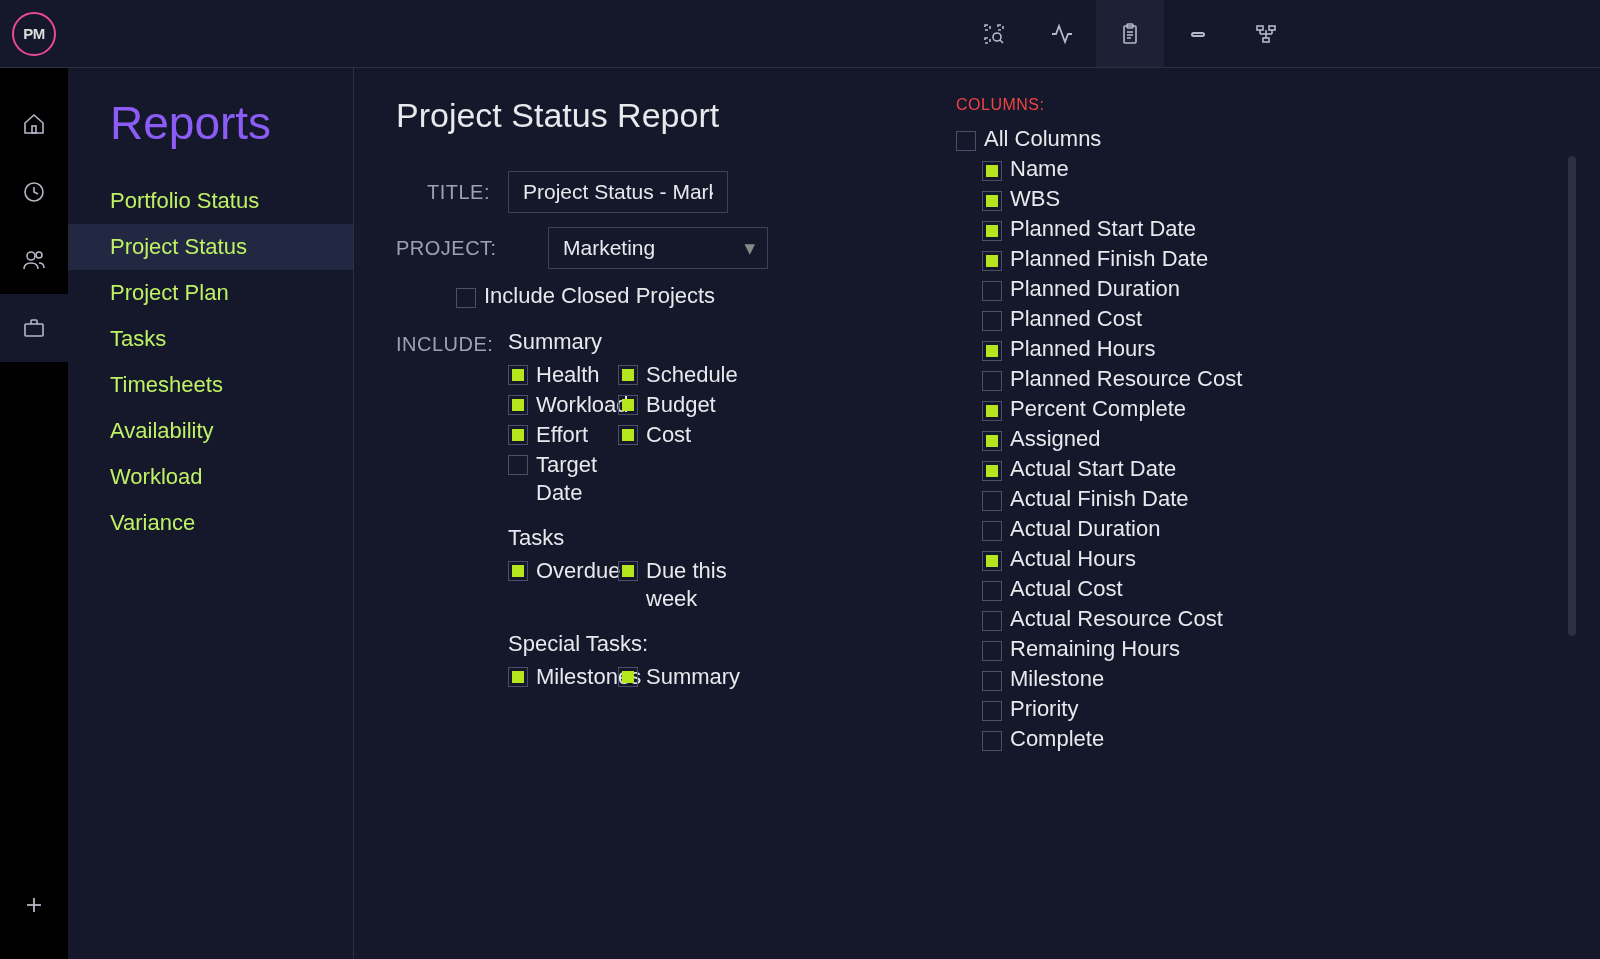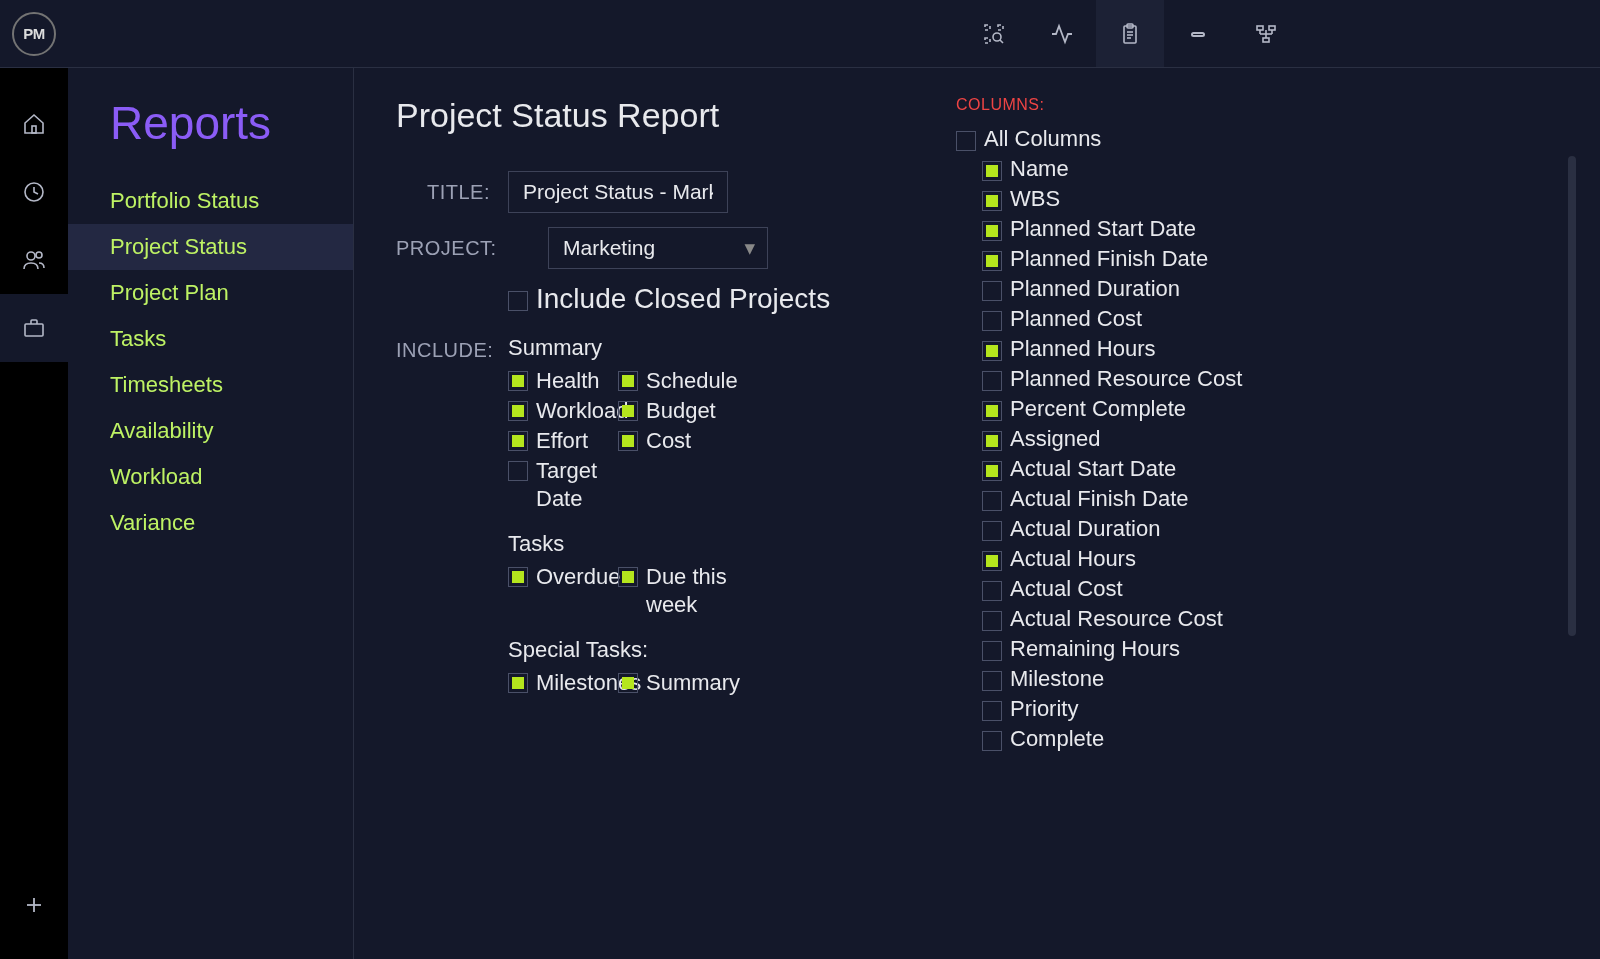--- a/index.html
+++ b/index.html
@@ -18,21 +18,21 @@
 .topbar {
   height: 68px;
   background: #14182a;
   border-bottom: 1px solid #2a2f42;
   display: flex;
   align-items: center;
   padding-left: 12px;
 }
 .logo {
   width: 44px; height: 44px;
-  border: 2px solid #737373;
+  border: 2px solid #ec4899;
   border-radius: 50%;
   display: flex;
   align-items: center;
   justify-content: center;
   font-size: 15px;
   font-weight: 600;
   color: #ddd;
   letter-spacing: -0.5px;
 }
 .topbar-spacer { flex: 1; }
@@ -194,23 +194,23 @@
 }
 .cbox.checked::after {
   content: "";
   width: 12px;
   height: 12px;
   background: #b5e61d;
 }
 .closed-row {
   display: flex;
   align-items: center;
-  margin-left: 112px;
+  margin-left: 60px;
   margin-bottom: 8px;
-  font-size: 28px;
+  font-size: 22px;
 }
 
 
 .right-col {
   flex: 1;
   padding-left: 20px;
   padding-right: 30px;
   position: relative;
 }
 .columns-label {

